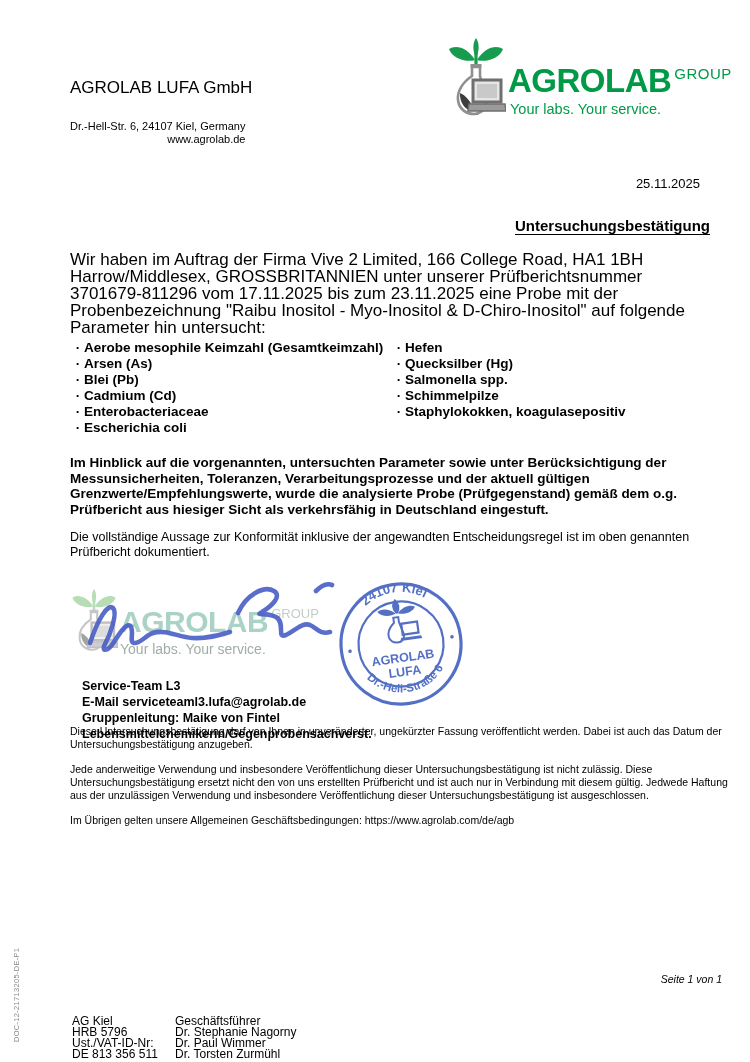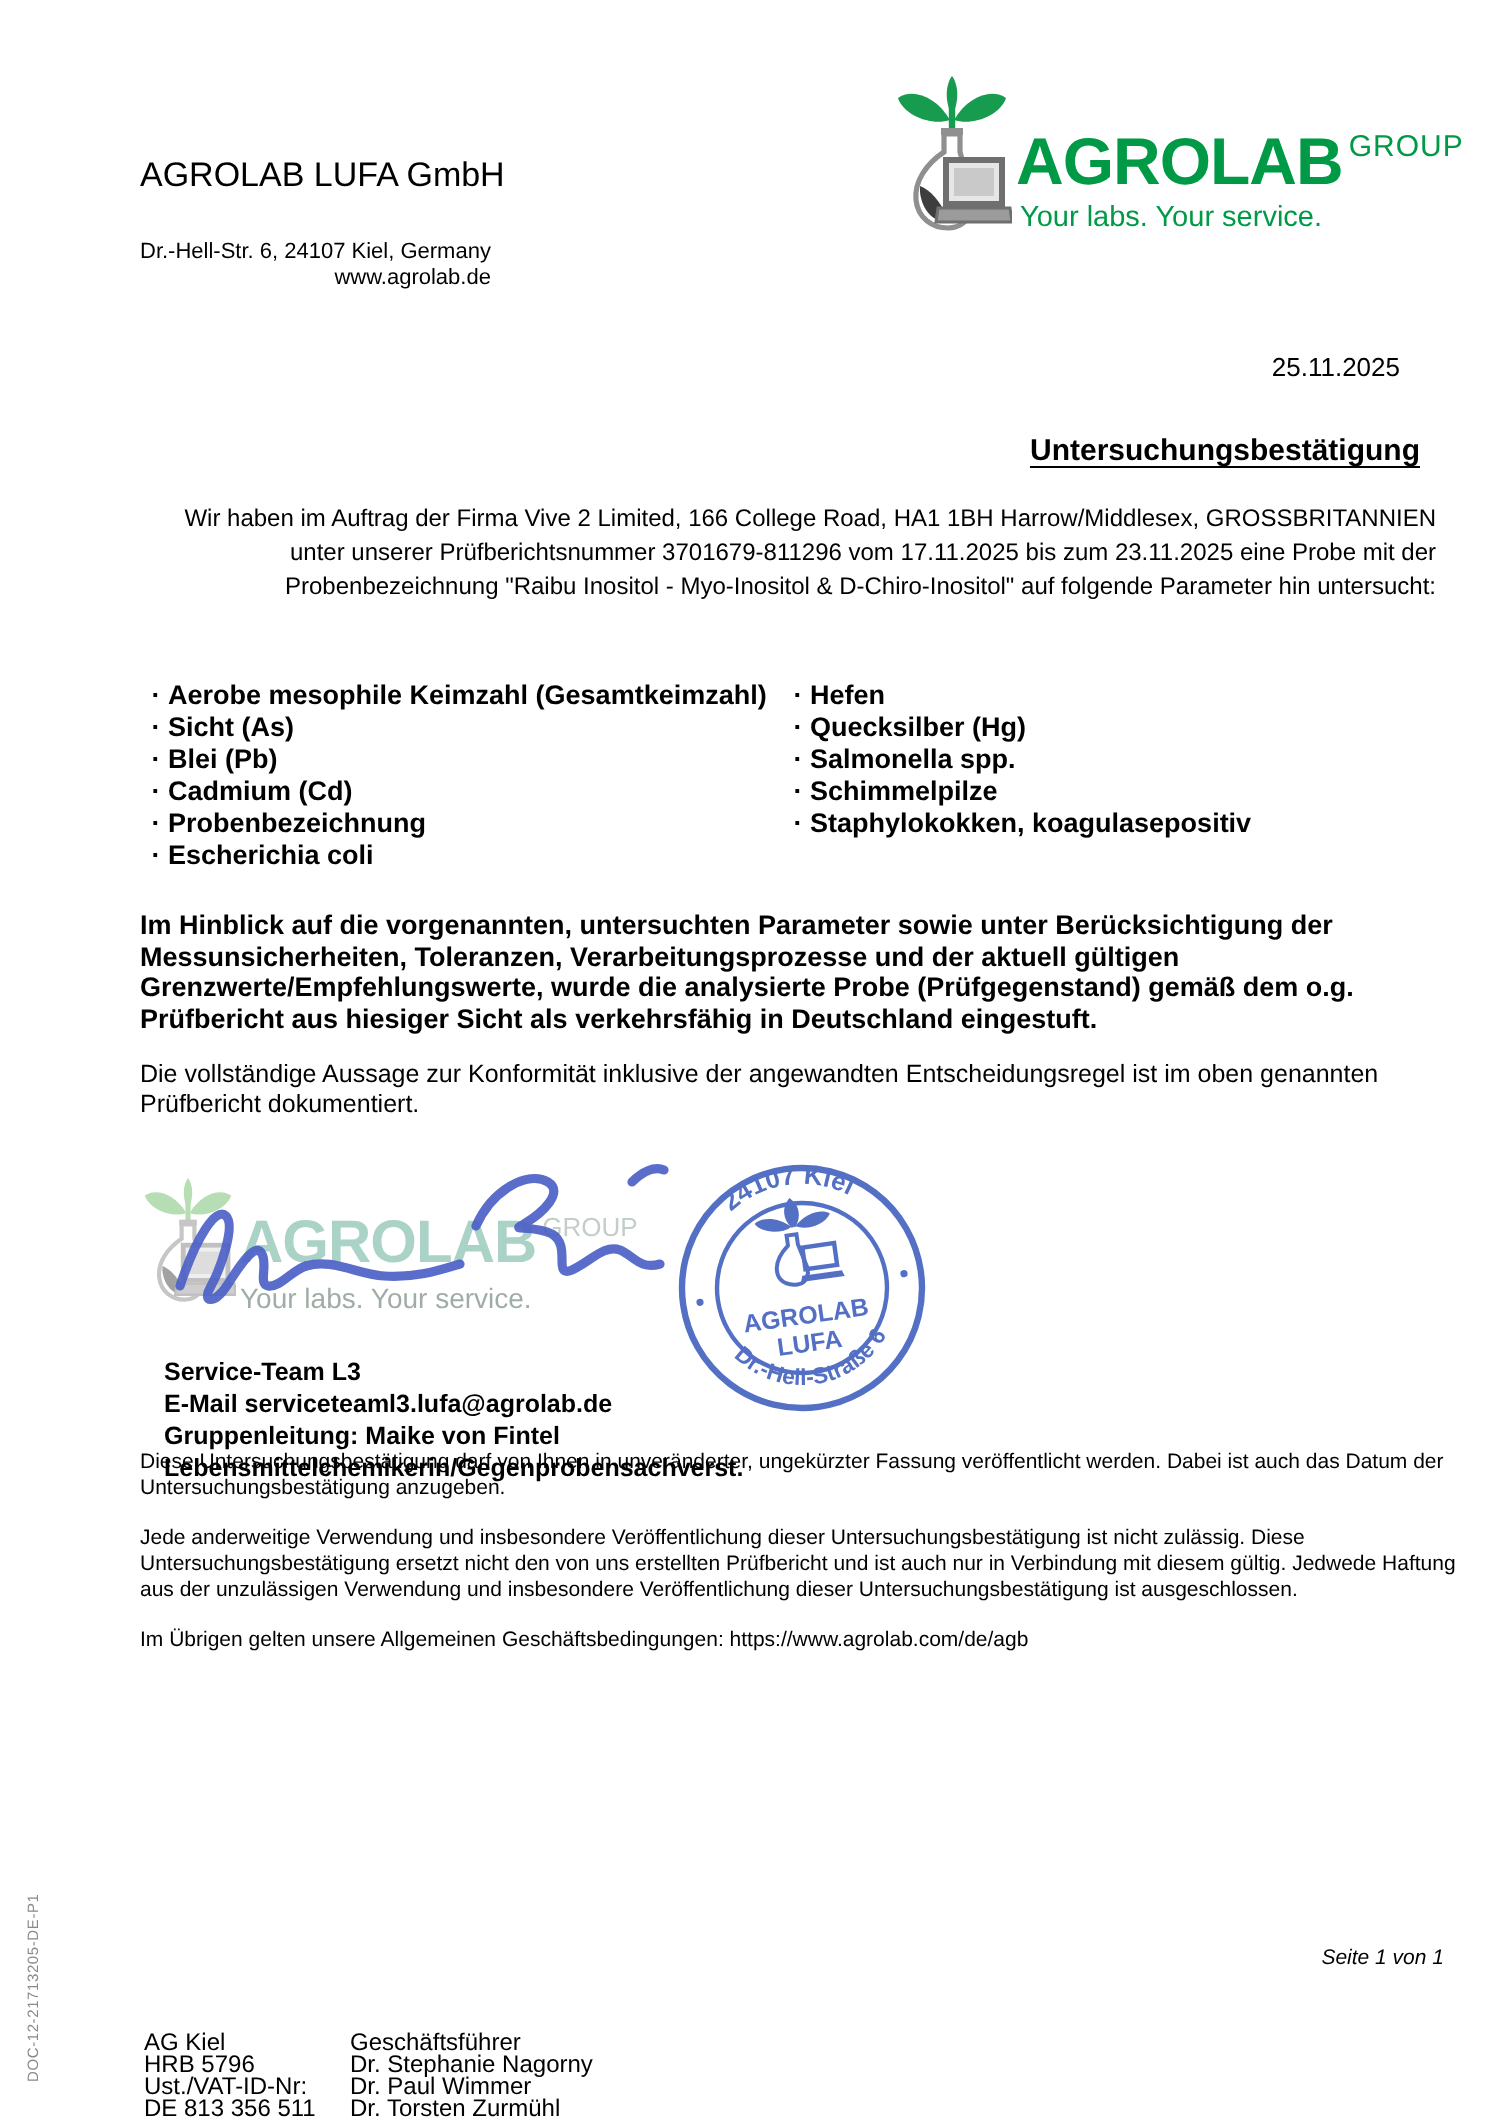--- a/index.html
+++ b/index.html
@@ -22,21 +22,21 @@
   .logo-brand-row { display: flex; align-items: flex-start; }
   .logo-brand { font-size: 33px; font-weight: bold; color: #009a47; letter-spacing: -0.5px; line-height: 34px; }
   .logo-group { font-size: 15px; color: #009a47; margin-left: 3px; margin-top: 1px; letter-spacing: 0.5px; }
   .logo-tagline { font-size: 14.5px; color: #009a47; margin-top: 3px; margin-left: 2px; }
 
   .date-line { right: 50px; top: 176px; font-size: 13px; }
 
   .doc-title { left: 70px; top: 217px; width: 640px; text-align: right;
     font-size: 15px; font-weight: bold; text-decoration: underline; text-underline-offset: 3px; }
 
-  .intro { left: 70px; top: 251px; width: 648px; font-size: 12px; line-height: 17px; text-align: right; }
+  .intro { left: 70px; top: 251px; width: 648px; font-size: 17px; line-height: 17px; }
 
   
   .param-col { font-size: 13.5px; font-weight: bold; line-height: 16px; top: 340px; text-align: center; }
   .param-col-left { left: 72px; width: 320px; }
   .param-col-right { left: 393px; width: 320px; }
   .param-item { display: flex; }
   .param-item .bullet { width: 12px; flex: 0 0 auto; }
   .param-item .bullet::before { content: "·"; }
 
   .conclusion { left: 70px; top: 455px; width: 650px; font-size: 13.5px; font-weight: bold; line-height: 15.5px; }
@@ -111,33 +111,33 @@
 
 <div class="abs intro">Wir haben im Auftrag der Firma Vive 2 Limited, 166 College Road, HA1 1BH Harrow/Middlesex, GROSSBRITANNIEN unter unserer Prüfberichtsnummer 3701679-811296 vom 17.11.2025 bis zum 23.11.2025 eine Probe mit der Probenbezeichnung "Raibu Inositol - Myo-Inositol &amp; D-Chiro-Inositol" auf folgende Parameter hin untersucht:</div>
 
 <div class="abs param-col param-col-left">
   <div class="param-item">
       <span class="bullet"></span>
       <span>Aerobe mesophile Keimzahl (Gesamtkeimzahl)</span>
     </div>
   <div class="param-item">
       <span class="bullet"></span>
-      <span>Sicht (As)</span>
+      <span>Arsen (As)</span>
     </div>
   <div class="param-item">
       <span class="bullet"></span>
       <span>Blei (Pb)</span>
     </div>
   <div class="param-item">
       <span class="bullet"></span>
       <span>Cadmium (Cd)</span>
     </div>
   <div class="param-item">
       <span class="bullet"></span>
-      <span>Probenbezeichnung</span>
+      <span>Enterobacteriaceae</span>
     </div>
   <div class="param-item">
       <span class="bullet"></span>
       <span>Escherichia coli</span>
     </div>
 </div>
 
 <div class="abs param-col param-col-right">
   <div class="param-item">
       <span class="bullet"></span>

